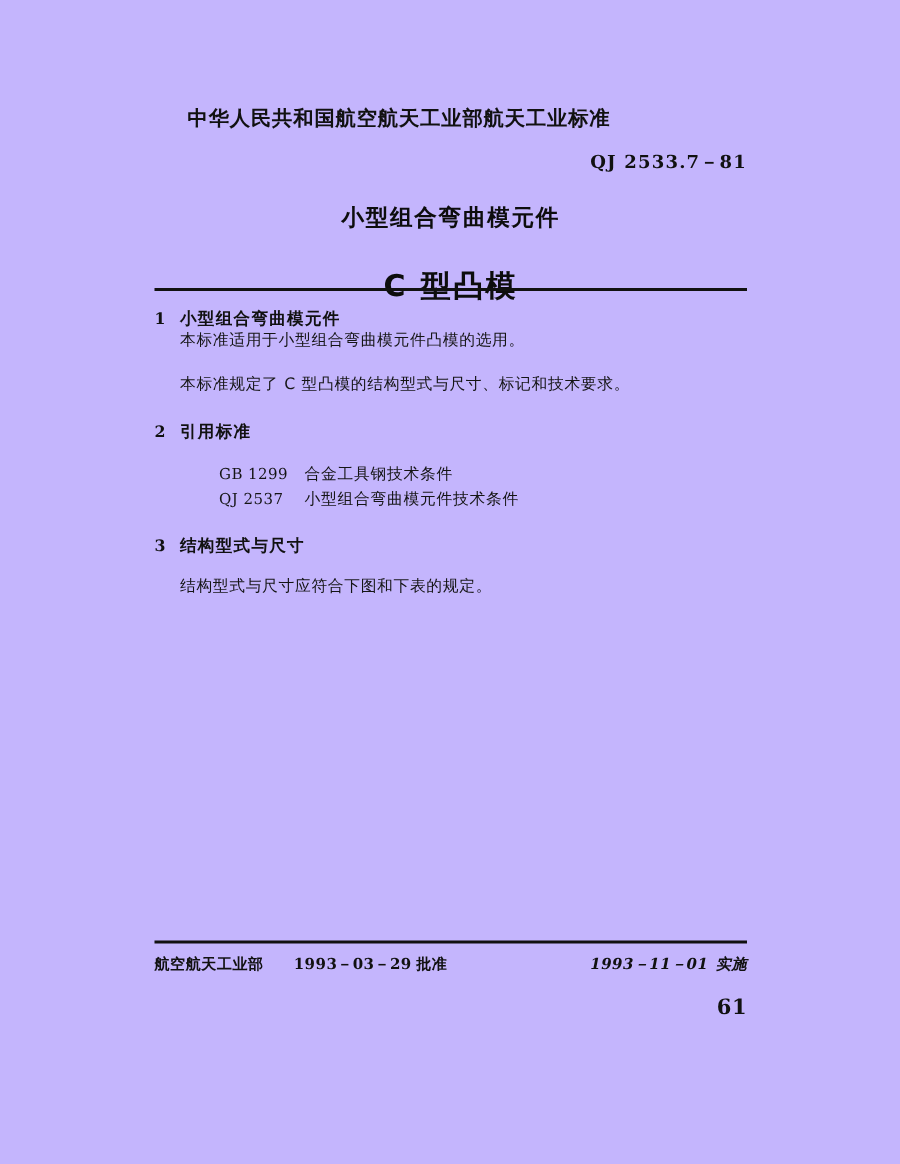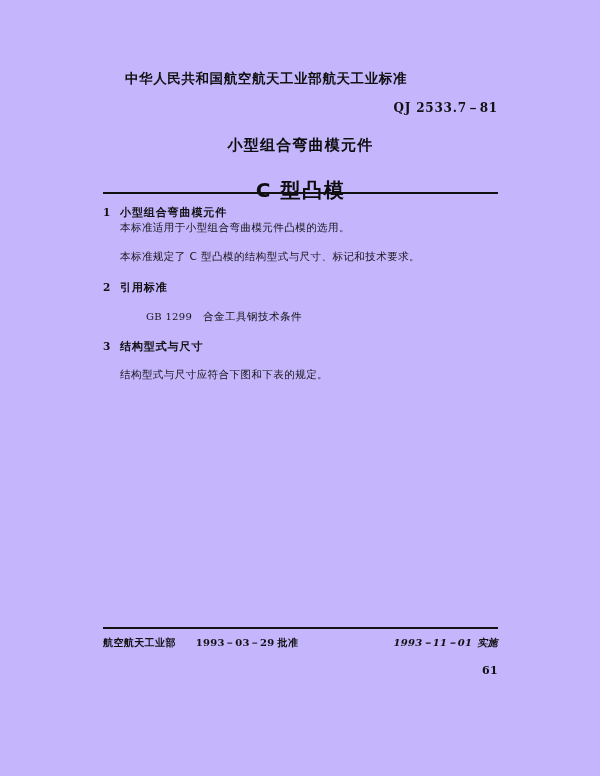--- a/index.html
+++ b/index.html
@@ -195,21 +195,21 @@
     font-weight: bold;
     letter-spacing: 0.3px;
     padding-right: 5px;
   }
   .page-num {
     position: absolute;
     left: 103px;
     top: 664px;
     width: 395px;
     text-align: right;
-    font-size: 11px;
+    font-size: 14px;
     font-weight: bold;
     font-family: "DejaVu Serif", "Liberation Serif", serif;
     color: #111;
     letter-spacing: 0.3px;
   }
 </style>
 </head>
 <body>
 
 <div class="page">
@@ -242,20 +242,24 @@
     <div class="section">
       <div class="section-head">
         <span class="section-num">2</span>
         <span class="section-title">引用标准</span>
       </div>
       <div class="ref-list">
         <div class="ref-row">
           <span class="ref-code">GB 1299</span>
           <span class="ref-name">合金工具钢技术条件</span>
         </div>
+        <div class="ref-row">
+          <span class="ref-code">QJ 2537</span>
+          <span class="ref-name">小型组合弯曲模元件技术条件</span>
+        </div>
       </div>
     </div>
 
     <div class="gap-sec-sm"></div>
 
     <div class="section">
       <div class="section-head">
         <span class="section-num">3</span>
         <span class="section-title">结构型式与尺寸</span>
       </div>

